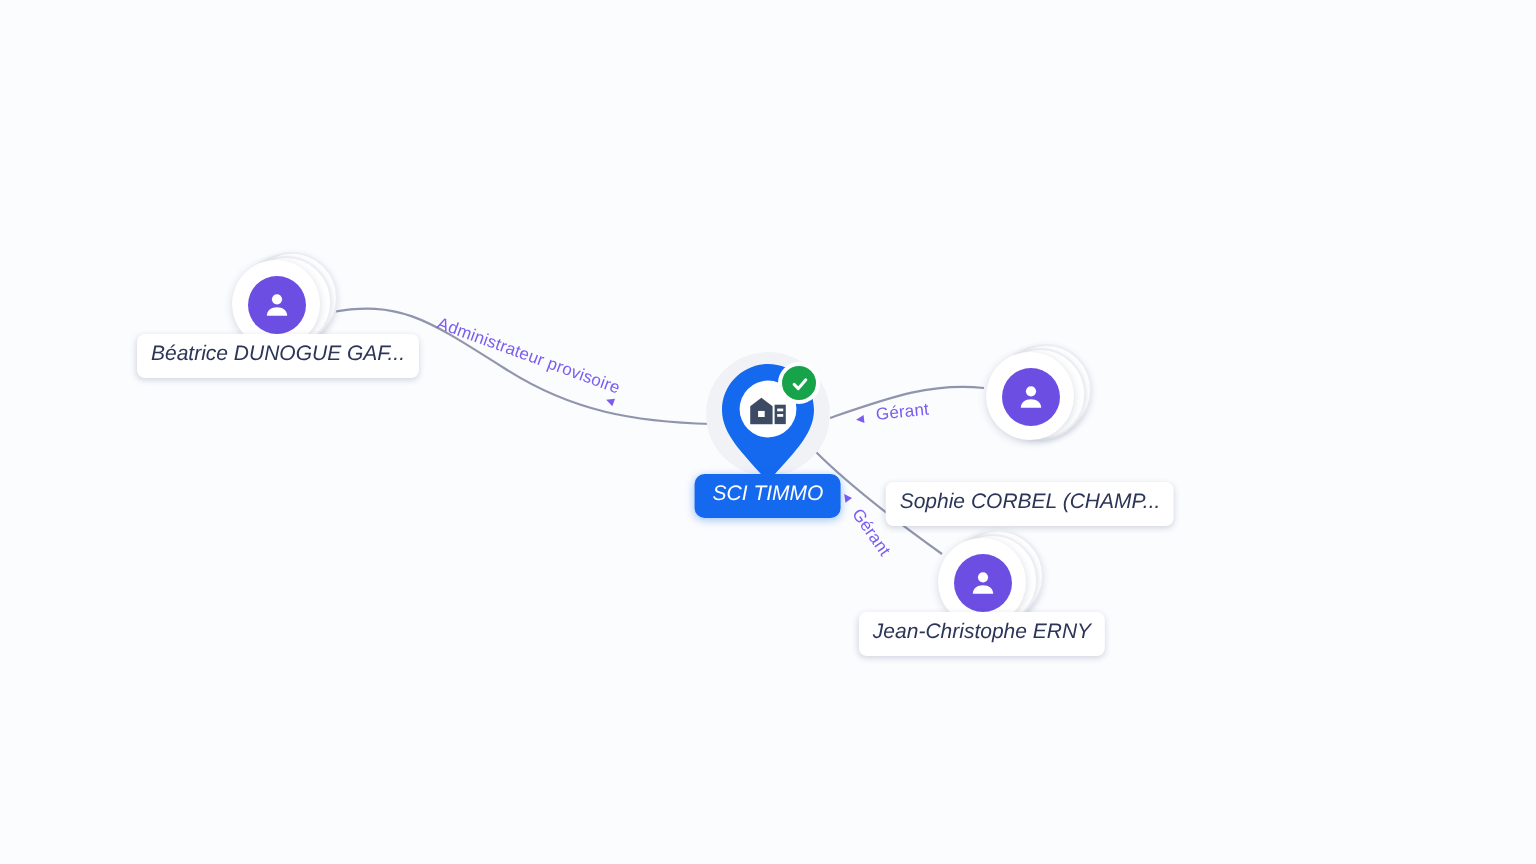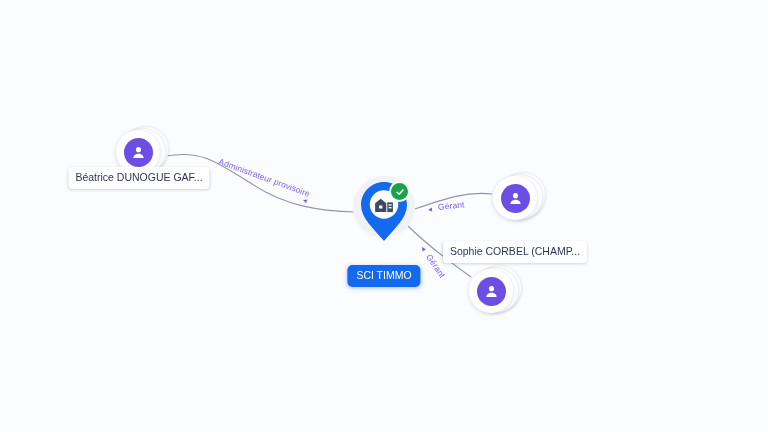--- a/index.html
+++ b/index.html
@@ -132,20 +132,21 @@
     position: absolute;
     transform: translateX(-50%);
     background: #ffffff;
     color: #2c3557;
     font-size: 10.5px;
     line-height: 1;
     white-space: nowrap;
     padding: 5px 7px 6px 7px;
     border-radius: 4px;
     box-shadow: 0 1px 3px rgba(32,48,90,0.20);
+    font-style: italic;
   }
   .node-label.primary {
     background: #1569ef;
     color: #ffffff;
     font-size: 10.5px;
     padding: 5px 9px 6px 9px;
     border-radius: 5px;
     box-shadow: 0 1px 4px rgba(21,105,239,0.40);
   }
 
@@ -225,20 +226,21 @@
       <div class="avatar-disc">
         <div class="avatar-inner">
           <svg width="17" height="17" viewBox="0 0 24 24" fill="#ffffff">
             <circle cx="12" cy="8" r="3.6"></circle>
             <path d="M4.8 19.6c0-3.7 3.2-6 7.2-6s7.2 2.3 7.2 6z"></path>
           </svg>
         </div>
       </div>
     </div>
   </div>
+  <div class="node-label" id="label-jean" style="left: 491px; top: 306px;">Jean-Christophe ERNY</div>
 
   <div class="node" id="node-center" style="left: 384px; top: 212px;">
     <div class="pin-wrap">
       <div class="pin-halo"></div>
       <svg class="pin-svg" width="50" height="64" viewBox="0 0 50 64">
         <path d="M25 2 C12.3 2 2 12.3 2 25 C2 38 14 48 25 61 C36 48 48 38 48 25 C48 12.3 37.7 2 25 2 Z" fill="#1569ef"></path>
         <circle cx="25" cy="24.5" r="14.2" fill="#ffffff"></circle>
       </svg>
       <div class="pin-icon">
         <svg width="22" height="22" viewBox="0 0 24 24" fill="#3d4a63">
@@ -249,15 +251,15 @@
           <rect x="17.0" y="15.3" width="3.3" height="1.5" fill="#ffffff"></rect>
         </svg>
       </div>
       <div class="check-badge">
         <svg width="10" height="10" viewBox="0 0 24 24" fill="none" stroke="#ffffff" stroke-width="3.6" stroke-linecap="round" stroke-linejoin="round">
           <polyline points="5,12.5 10,17.5 19,7"></polyline>
         </svg>
       </div>
     </div>
   </div>
-  <div class="node-label primary" id="label-center" style="left: 384px; top: 237px; margin-top: 28px;">SCI TIMMO</div>
+  <div class="node-label primary" id="label-center" style="left: 384px; top: 237px;">SCI TIMMO</div>
 
 </div>
 
 </body></html>

